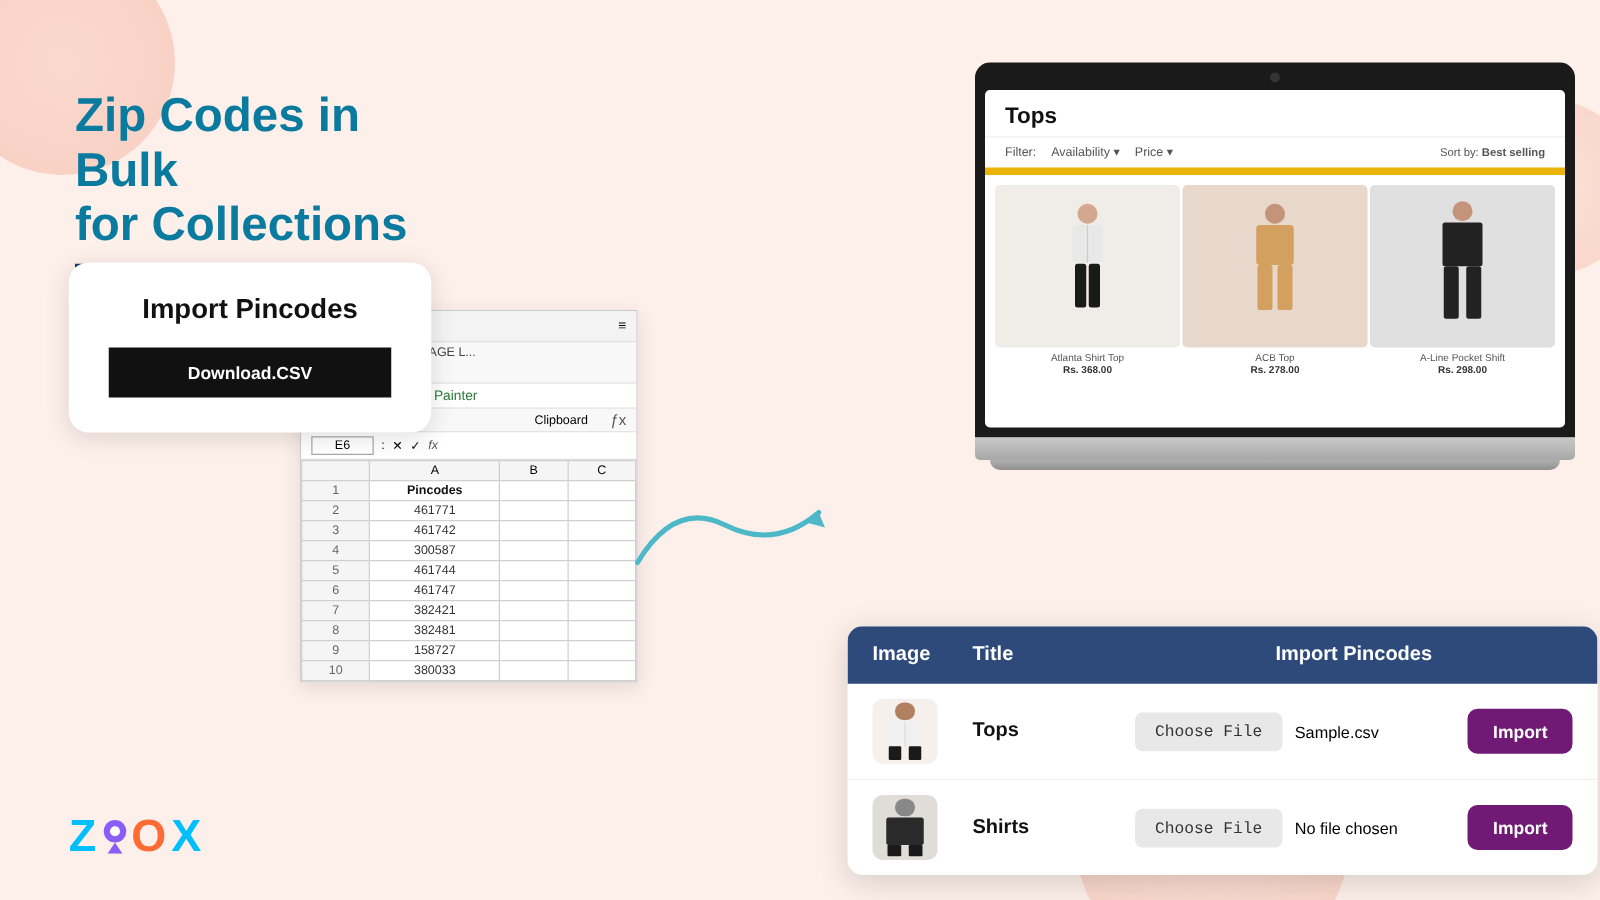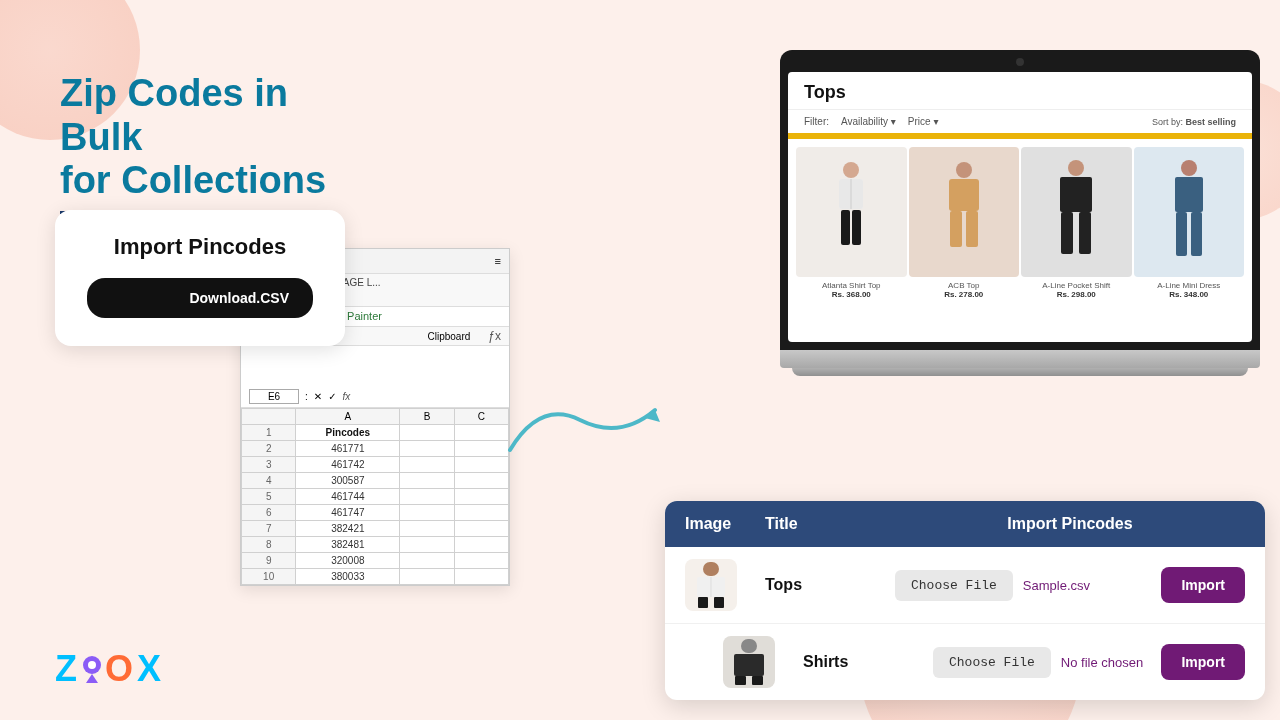--- a/index.html
+++ b/index.html
@@ -89,27 +89,27 @@
       font-weight: 800;
       color: #111;
       text-align: center;
       margin-bottom: 18px;
     }
 
     .download-btn {
       background: #111;
       color: white;
       border: none;
-      border-radius: 18px;
+      border-radius: 0;
       padding: 12px 24px;
       font-size: 14px;
       font-weight: 600;
       cursor: pointer;
       width: 100%;
-      text-align: right;
+      text-align: center;
       display: block;
     }
 
     
     .excel-mockup {
       position: absolute;
       top: 248px;
       left: 240px;
       width: 270px;
       background: white;
@@ -148,21 +148,20 @@
     }
 
     .excel-formula-bar {
       background: #fff;
       padding: 3px 8px;
       display: flex;
       align-items: center;
       gap: 6px;
       border-bottom: 1px solid #ddd;
       font-size: 10px;
-      margin-top: 40px;
     }
 
     .cell-ref {
       border: 1px solid #aaa;
       padding: 1px 6px;
       font-size: 10px;
       width: 50px;
       text-align: center;
     }
 
@@ -320,21 +319,21 @@
       height: 8px;
       border-radius: 0 0 8px 8px;
       width: 95%;
       margin: 0 auto;
     }
 
     
     .table-panel {
       position: absolute;
       bottom: 20px;
-      right: 15px;
+      right: 2px;
       width: 600px;
       background: white;
       border-radius: 12px;
       overflow: hidden;
       box-shadow: 0 6px 25px rgba(0,0,0,0.15);
       z-index: 30;
     }
 
     .table-header {
       background: #2d4a7a;
@@ -357,21 +356,20 @@
     .table-row {
       display: grid;
       grid-template-columns: 80px 130px 1fr;
       padding: 12px 20px;
       align-items: center;
       border-bottom: 1px solid #f0f0f0;
     }
 
     .table-row:last-child {
       border-bottom: none;
-      margin-left: 38px;
     }
 
     .product-thumb {
       width: 52px;
       height: 52px;
       border-radius: 8px;
       overflow: hidden;
       display: flex;
       align-items: center;
       justify-content: center;
@@ -398,21 +396,21 @@
       font-size: 13px;
       font-weight: 500;
       cursor: pointer;
       white-space: nowrap;
       color: #333;
       font-family: Liberation Mono, monospace;
     }
 
     .file-name {
       font-size: 13px;
-      color: #701a75;
+      color: #000000;
       flex: 1;
     }
 
     .import-btn {
       background: #701a75;
       color: white;
       border: none;
       border-radius: 8px;
       padding: 10px 20px;
       font-size: 14px;
@@ -545,21 +543,21 @@
         <td></td>
       </tr>
       <tr>
         <td>8</td>
         <td class="data">382481</td>
         <td></td>
         <td></td>
       </tr>
       <tr>
         <td>9</td>
-        <td class="data">320008</td>
+        <td class="data">158727</td>
         <td></td>
         <td></td>
       </tr>
       <tr>
         <td>10</td>
         <td class="data">380033</td>
         <td></td>
         <td></td>
       </tr>
     </tbody>
@@ -622,32 +620,20 @@
               <rect x="22" y="3" width="16" height="16" rx="8" fill="#c4937a"></rect>
               <rect x="14" y="20" width="32" height="35" rx="2" fill="#222"></rect>
               <rect x="15" y="55" width="12" height="42" rx="2" fill="#222"></rect>
               <rect x="33" y="55" width="12" height="42" rx="2" fill="#222"></rect>
             </svg>
           </div>
           <div class="product-name">A-Line Pocket Shift</div>
           <div class="product-price">Rs. 298.00</div>
         </div>
 
-        <div class="product-card">
-          <div class="product-img" style="background:#dde8f0;">
-            <svg width="60" height="110" viewBox="0 0 60 110">
-              <rect x="22" y="3" width="16" height="16" rx="8" fill="#b88070"></rect>
-              <rect x="16" y="20" width="28" height="35" rx="2" fill="#3a6080"></rect>
-              <rect x="17" y="55" width="11" height="44" rx="2" fill="#3a6080"></rect>
-              <rect x="32" y="55" width="11" height="44" rx="2" fill="#3a6080"></rect>
-            </svg>
-          </div>
-          <div class="product-name">A-Line Mini Dress</div>
-          <div class="product-price">Rs. 348.00</div>
-        </div>
       </div>
     </div>
   </div>
   <div class="laptop-base"></div>
   <div class="laptop-bottom"></div>
 </div>
 
 <div class="table-panel">
   <div class="table-header">
     <div class="table-header-cell">Image</div>

